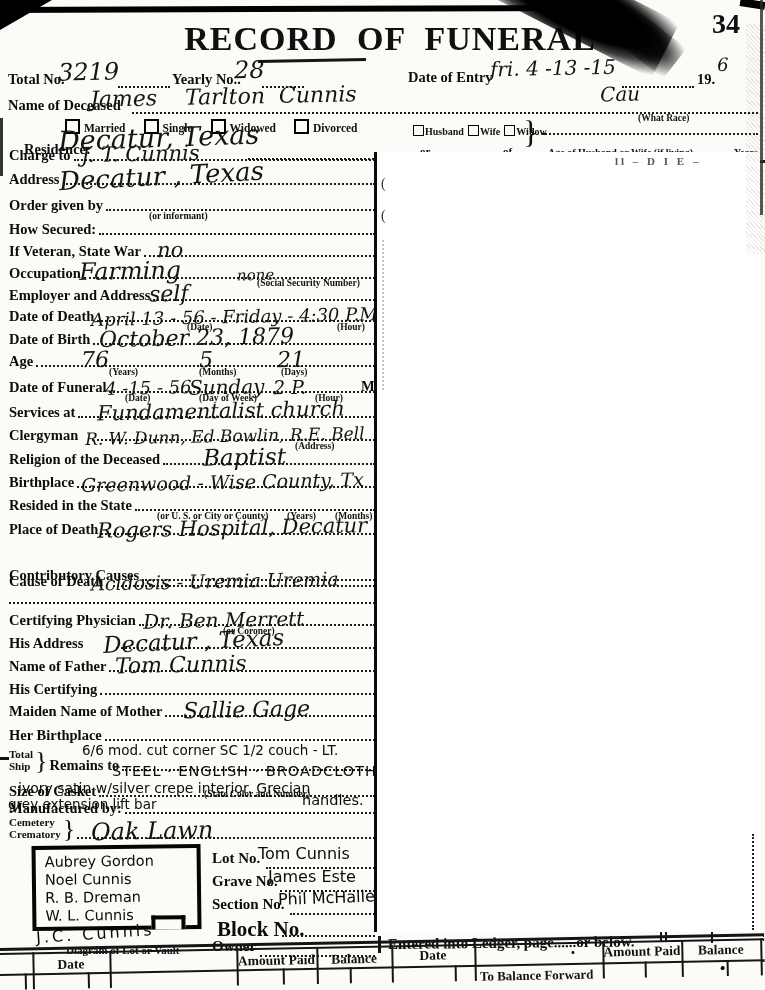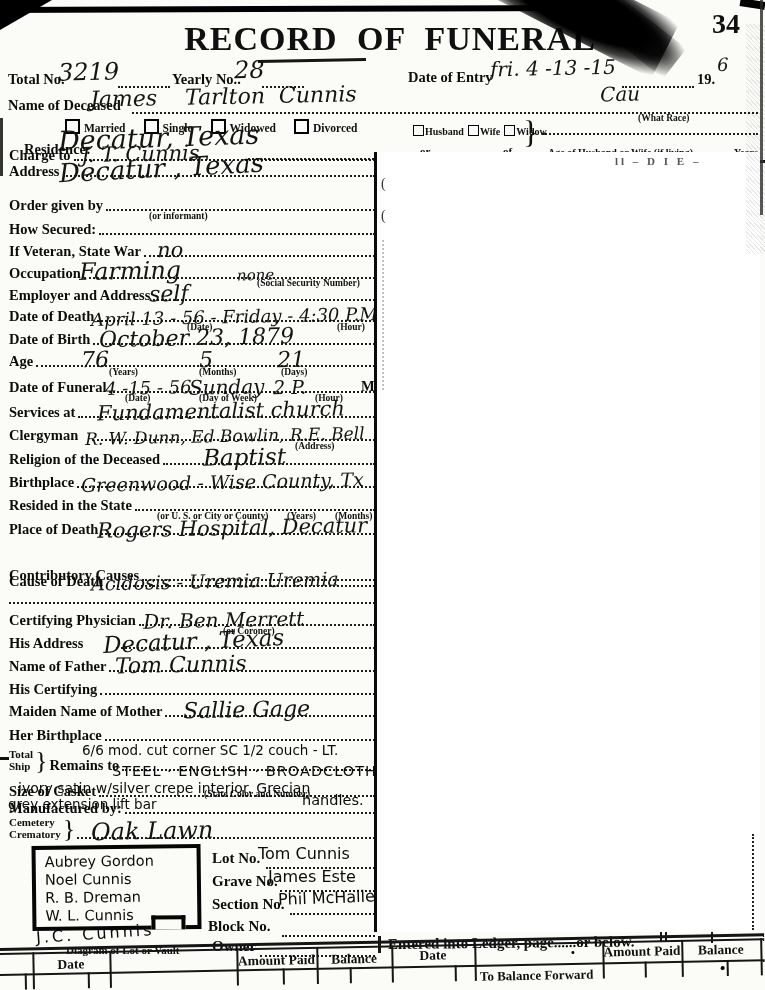--- a/index.html
+++ b/index.html
@@ -89,21 +89,21 @@
   <span class="abs" style="left:548px;top:147px;font-size:10px;font-weight:600;">Age of Husband or Wife (if living)</span>
   <div class="dseg" style="left:690px;top:155px;width:42px;border-bottom-width:1.5px;"></div>
   <span class="abs" style="left:734px;top:147px;font-size:10px;font-weight:600;">Years</span>
   <div class="hline" style="left:374px;top:160px;width:391px;height:3px;"></div>
 
   <div class="frow" style="top:142px;">
     <span class="lbl">Charge to</span>
       <span class="dots"></span>
     <span class="hw" style="left:72px;font-size:21px;">J. T.  Cunnis</span>
   </div>
-  <div class="frow" style="top:158px;">
+  <div class="frow" style="top:166px;">
     <span class="lbl">Address</span>
       <span class="dots"></span>
     <span class="hw" style="left:50px;font-size:26px;transform:rotate(-3deg);">Decatur , Texas</span>
   </div>
   <div class="frow" style="top:192px;justify-content:space-between;">
     <span class="lbl">Order given by</span>
       <span class="dots"></span>
     <span class="sub" style="left:140px;top:20px;">(or informant)</span>
   </div>
   <div class="frow" style="top:216px;">
@@ -290,21 +290,21 @@
 
   <span class="abs lbl" style="left:212px;top:851px;font-size:15px;">Lot No.</span>
   <div class="dseg" style="left:266px;top:865px;width:109px;"></div>
   <span class="hw2" style="left:258px;top:846px;font-size:16px;">Tom Cunnis</span>
   <span class="abs lbl" style="left:212px;top:874px;font-size:15px;">Grave No.</span>
   <div class="dseg" style="left:280px;top:888px;width:95px;"></div>
   <span class="hw2" style="left:268px;top:869px;font-size:16px;">James  Este</span>
   <span class="abs lbl" style="left:212px;top:897px;font-size:15px;">Section No.</span>
   <div class="dseg" style="left:290px;top:911px;width:85px;"></div>
   <span class="hw2" style="left:278px;top:890px;font-size:16px;transform:rotate(-2deg);">Phil McHalley</span>
-  <span class="abs lbl" style="left:208px;top:919px;font-size:15px;">Block No.</span>
+  <span class="abs lbl" style="left:217px;top:919px;font-size:21px;">Block No.</span>
   <div class="dseg" style="left:282px;top:933px;width:93px;"></div>
   <span class="abs lbl" style="left:212px;top:939px;font-size:15px;">Owner</span>
   <div class="dseg" style="left:260px;top:953px;width:115px;"></div>
 
   <div class="vline" style="left:378px;top:936px;width:2.5px;height:17px;"></div>
   <span class="abs lbl" style="left:388px;top:937px;font-size:15px;transform:rotate(-0.6deg);transform-origin:left center;">Entered into Ledger, page......or below.</span>
   <div class="vline" style="left:660px;top:927px;width:2px;height:15px;"></div>
   <div class="vline" style="left:665px;top:927px;width:2px;height:15px;"></div>
   <div class="vline" style="left:711px;top:929px;width:2px;height:14px;"></div>
 

